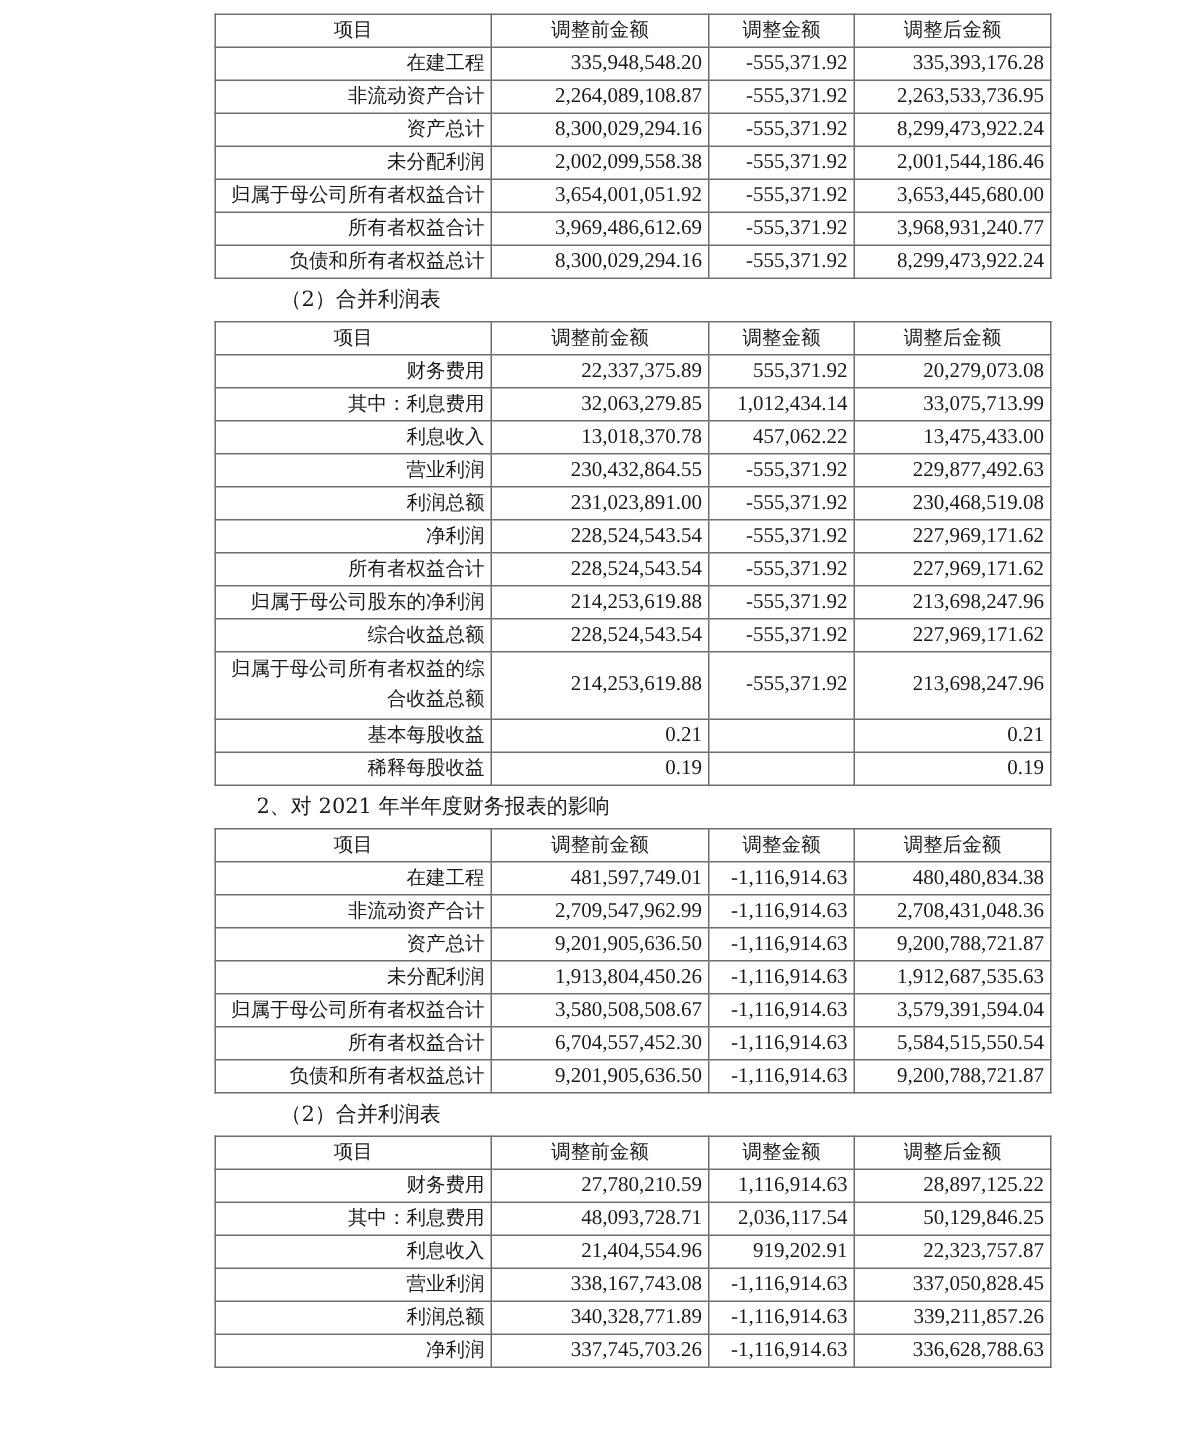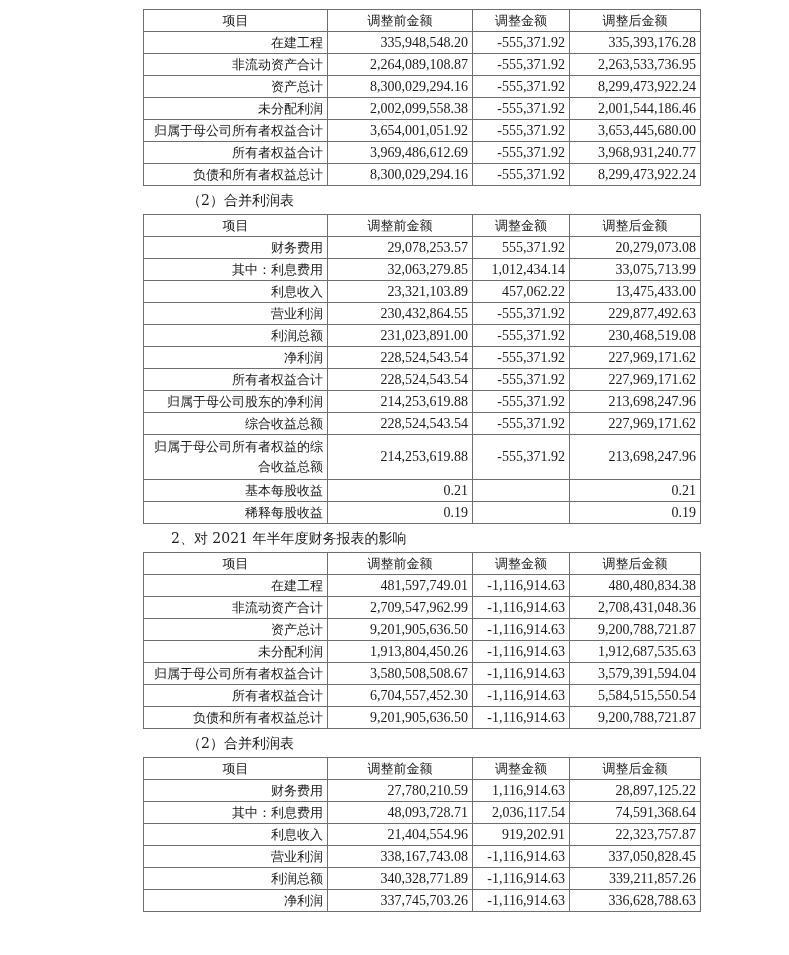--- a/index.html
+++ b/index.html
@@ -111,33 +111,33 @@
         <tr>
           <th>项目</th>
           <th>调整前金额</th>
           <th>调整金额</th>
           <th>调整后金额</th>
         </tr>
       </thead>
     <tbody>
         <tr>
           <td class="label">财务费用</td>
-          <td class="num">29,078,253.57</td>
+          <td class="num">22,337,375.89</td>
           <td class="num">555,371.92</td>
           <td class="num">20,279,073.08</td>
         </tr>
         <tr>
           <td class="label">其中：利息费用</td>
           <td class="num">32,063,279.85</td>
           <td class="num">1,012,434.14</td>
           <td class="num">33,075,713.99</td>
         </tr>
         <tr>
           <td class="label">利息收入</td>
-          <td class="num">23,321,103.89</td>
+          <td class="num">13,018,370.78</td>
           <td class="num">457,062.22</td>
           <td class="num">13,475,433.00</td>
         </tr>
         <tr>
           <td class="label">营业利润</td>
           <td class="num">230,432,864.55</td>
           <td class="num">-555,371.92</td>
           <td class="num">229,877,492.63</td>
         </tr>
         <tr>
@@ -275,21 +275,21 @@
         <tr>
           <td class="label">财务费用</td>
           <td class="num">27,780,210.59</td>
           <td class="num">1,116,914.63</td>
           <td class="num">28,897,125.22</td>
         </tr>
         <tr>
           <td class="label">其中：利息费用</td>
           <td class="num">48,093,728.71</td>
           <td class="num">2,036,117.54</td>
-          <td class="num">74,591,368.64</td>
+          <td class="num">50,129,846.25</td>
         </tr>
         <tr>
           <td class="label">利息收入</td>
           <td class="num">21,404,554.96</td>
           <td class="num">919,202.91</td>
           <td class="num">22,323,757.87</td>
         </tr>
         <tr>
           <td class="label">营业利润</td>
           <td class="num">338,167,743.08</td>

